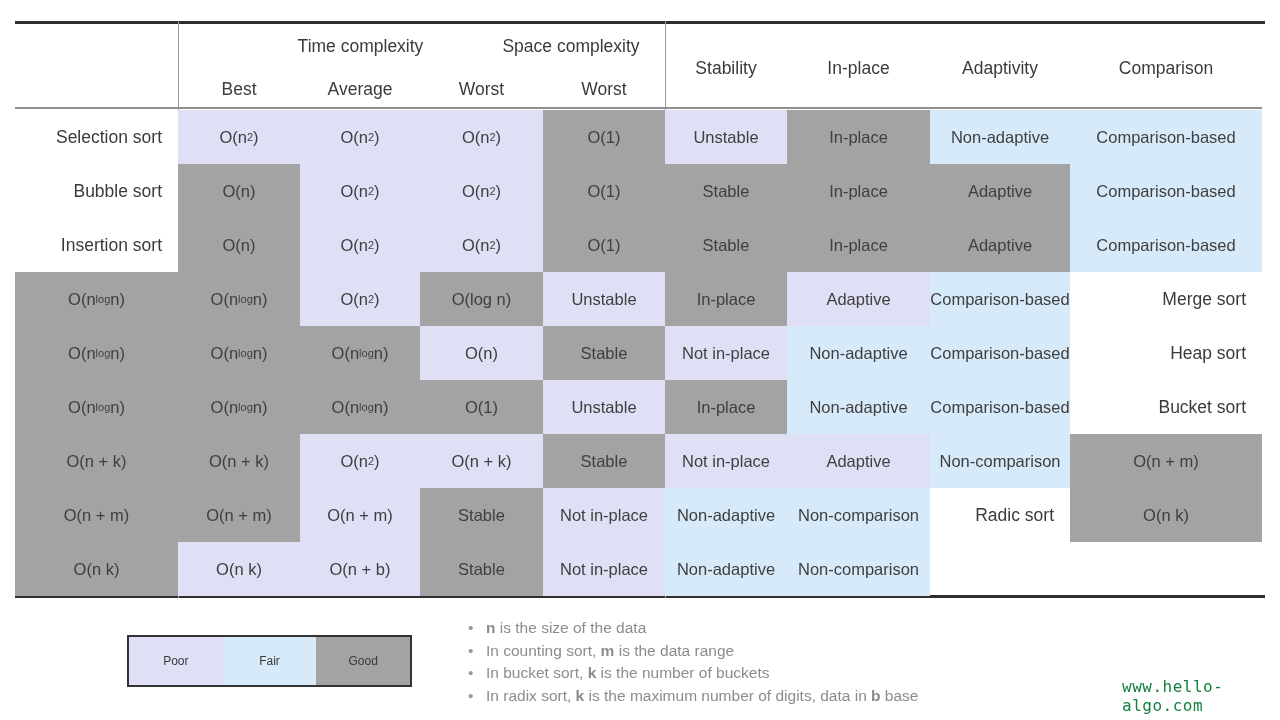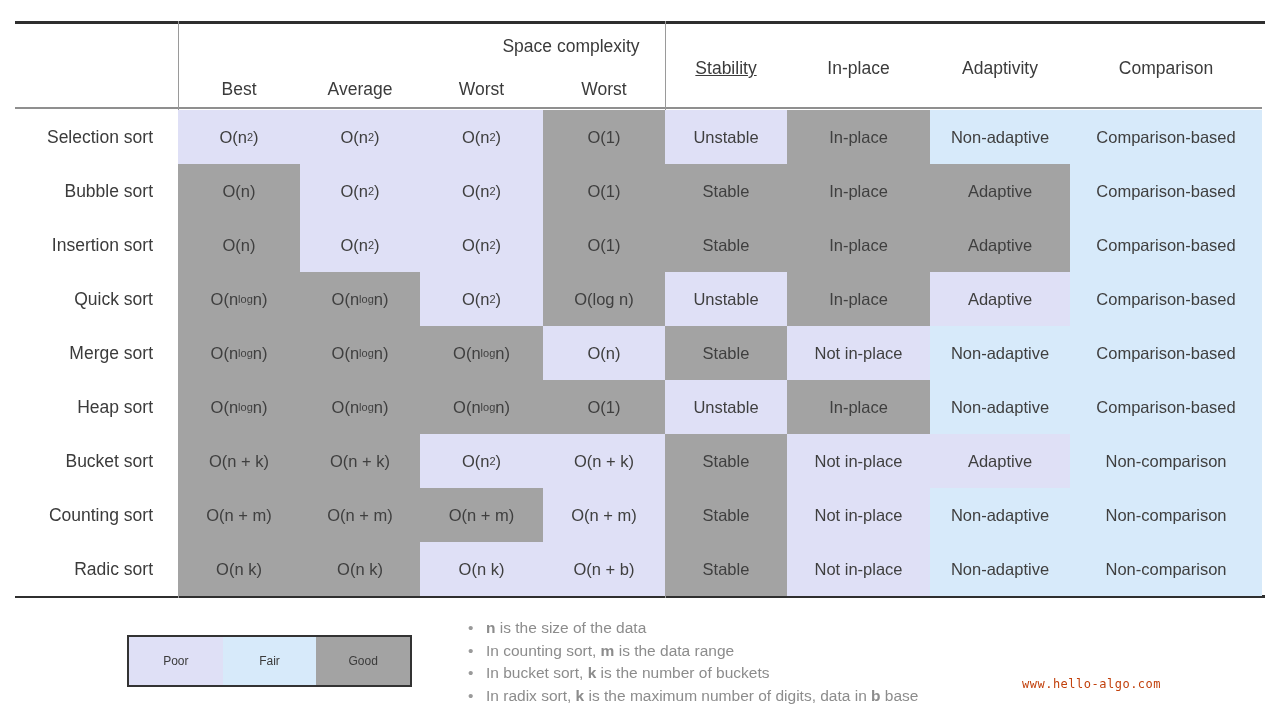--- a/index.html
+++ b/index.html
@@ -17,34 +17,34 @@
   .vline-1 { left:178px; }
   .vline-2 { left:665px; }
   
   .hdr { position:absolute; text-align:center; font-size:17.5px; color:#3b3b3b; }
   .hdr-group-time  { left:178px; top:36px; width:365px; }
   .hdr-group-space { left:496px; top:36px; width:150px; }
   .hdr-best   { left:178px; top:79px; width:122px; }
   .hdr-avg    { left:300px; top:79px; width:120px; }
   .hdr-worst  { left:420px; top:79px; width:123px; }
   .hdr-worst2 { left:543px; top:79px; width:122px; }
-  .hdr-stab   { left:665px; top:58px; width:122px;text-decoration:underline; }
+  .hdr-stab   { left:665px; top:58px; width:122px; }
   .hdr-inpl   { left:787px; top:58px; width:143px; }
   .hdr-adap   { left:930px; top:58px; width:140px; }
   .hdr-comp   { left:1070px; top:58px; width:192px; }
   
   .grid {
     position:absolute; left:15px; top:110px; width:1247px;
     display:grid;
     grid-template-columns:163px 122px 120px 123px 122px 122px 143px 140px 192px;
     grid-auto-rows:54px;
   }
   .row-label {
     display:flex; align-items:center; justify-content:flex-end;
-    padding-right:25px; font-size:17.5px; background:#ffffff; color:#3b3b3b;
+    padding-right:16px; font-size:17.5px; background:#ffffff; color:#3b3b3b;
   }
   .cell {
     display:flex; align-items:center; justify-content:center;
     font-size:16.5px; color:#3f3f3f; text-align:center;
   }
   .rating-poor { background:#dfe0f6; }
   .rating-fair { background:#d7eafa; }
   .rating-good { background:#a3a3a3; }
   .cell sup { font-size:11px; line-height:0; vertical-align:super; }
   .cell .log { font-size:11px; }
@@ -60,35 +60,36 @@
   
   .notes { position:absolute; left:462px; top:617px; width:600px; list-style:none; }
   .notes li {
     position:relative; padding-left:24px; font-size:15.5px; line-height:22.5px;
     color:#8c8c8c;
   }
   .notes li::before { content:"•"; position:absolute; left:6px; color:#9a9a9a; }
   .notes b { font-weight:bold; color:#8c8c8c; }
   
   .watermark {
-    position:absolute; left:1022px; top:677px; font-family:"DejaVu Sans Mono", monospace;
-    font-size:12px; color:#c2410c; letter-spacing:0.5px;
+    position:absolute; left:1122px; top:677px; font-family:"DejaVu Sans Mono", monospace;
+    font-size:16px; color:#15803d; letter-spacing:0.5px;
   }
 </style>
 </head>
 <body>
 
 <div class="stage">
 
   <div class="hline-thick hline-top"></div>
   <div class="hline-thin"></div>
   <div class="hline-thick hline-bottom"></div>
   <div class="vline vline-1"></div>
   <div class="vline vline-2"></div>
 
+  <div class="hdr hdr-group-time">Time complexity</div>
   <div class="hdr hdr-group-space">Space complexity</div>
   <div class="hdr hdr-best">Best</div>
   <div class="hdr hdr-avg">Average</div>
   <div class="hdr hdr-worst">Worst</div>
   <div class="hdr hdr-worst2">Worst</div>
   <div class="hdr hdr-stab">Stability</div>
   <div class="hdr hdr-inpl">In-place</div>
   <div class="hdr hdr-adap">Adaptivity</div>
   <div class="hdr hdr-comp">Comparison</div>
 
@@ -113,21 +114,20 @@
       <div class="cell rating-fair">Comparison-based</div>
       <div class="row-label">Insertion sort</div>
       <div class="cell rating-good">O(n)</div>
       <div class="cell rating-poor">O(n<sup>2</sup>)</div>
       <div class="cell rating-poor">O(n<sup>2</sup>)</div>
       <div class="cell rating-good">O(1)</div>
       <div class="cell rating-good">Stable</div>
       <div class="cell rating-good">In-place</div>
       <div class="cell rating-good">Adaptive</div>
       <div class="cell rating-fair">Comparison-based</div>
-      <div class="row-label">Quick sort</div>
       <div class="cell rating-good">O(n <span class="log">log</span> n)</div>
       <div class="cell rating-good">O(n <span class="log">log</span> n)</div>
       <div class="cell rating-poor">O(n<sup>2</sup>)</div>
       <div class="cell rating-good">O(log n)</div>
       <div class="cell rating-poor">Unstable</div>
       <div class="cell rating-good">In-place</div>
       <div class="cell rating-poor">Adaptive</div>
       <div class="cell rating-fair">Comparison-based</div>
       <div class="row-label">Merge sort</div>
       <div class="cell rating-good">O(n <span class="log">log</span> n)</div>
@@ -149,21 +149,20 @@
       <div class="cell rating-fair">Comparison-based</div>
       <div class="row-label">Bucket sort</div>
       <div class="cell rating-good">O(n + k)</div>
       <div class="cell rating-good">O(n + k)</div>
       <div class="cell rating-poor">O(n<sup>2</sup>)</div>
       <div class="cell rating-poor">O(n + k)</div>
       <div class="cell rating-good">Stable</div>
       <div class="cell rating-poor">Not in-place</div>
       <div class="cell rating-poor">Adaptive</div>
       <div class="cell rating-fair">Non-comparison</div>
-      <div class="row-label">Counting sort</div>
       <div class="cell rating-good">O(n + m)</div>
       <div class="cell rating-good">O(n + m)</div>
       <div class="cell rating-good">O(n + m)</div>
       <div class="cell rating-poor">O(n + m)</div>
       <div class="cell rating-good">Stable</div>
       <div class="cell rating-poor">Not in-place</div>
       <div class="cell rating-fair">Non-adaptive</div>
       <div class="cell rating-fair">Non-comparison</div>
       <div class="row-label">Radic sort</div>
       <div class="cell rating-good">O(n k)</div>

